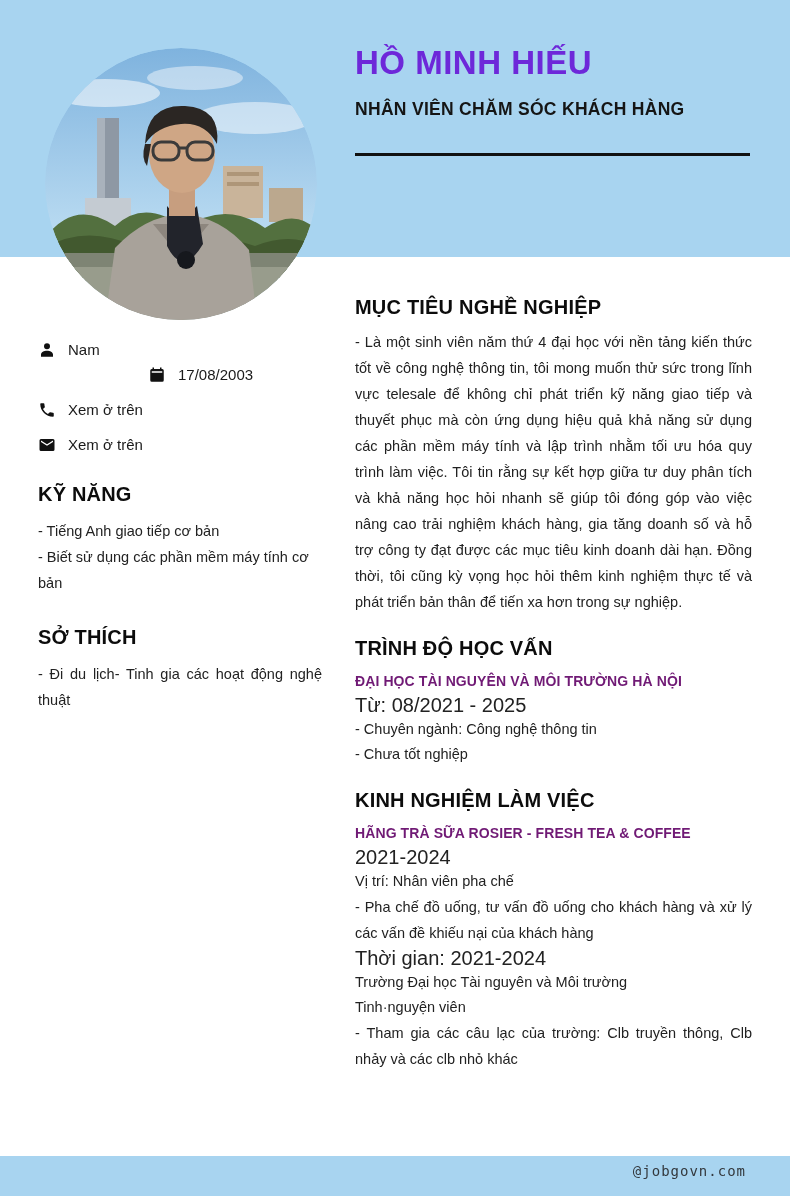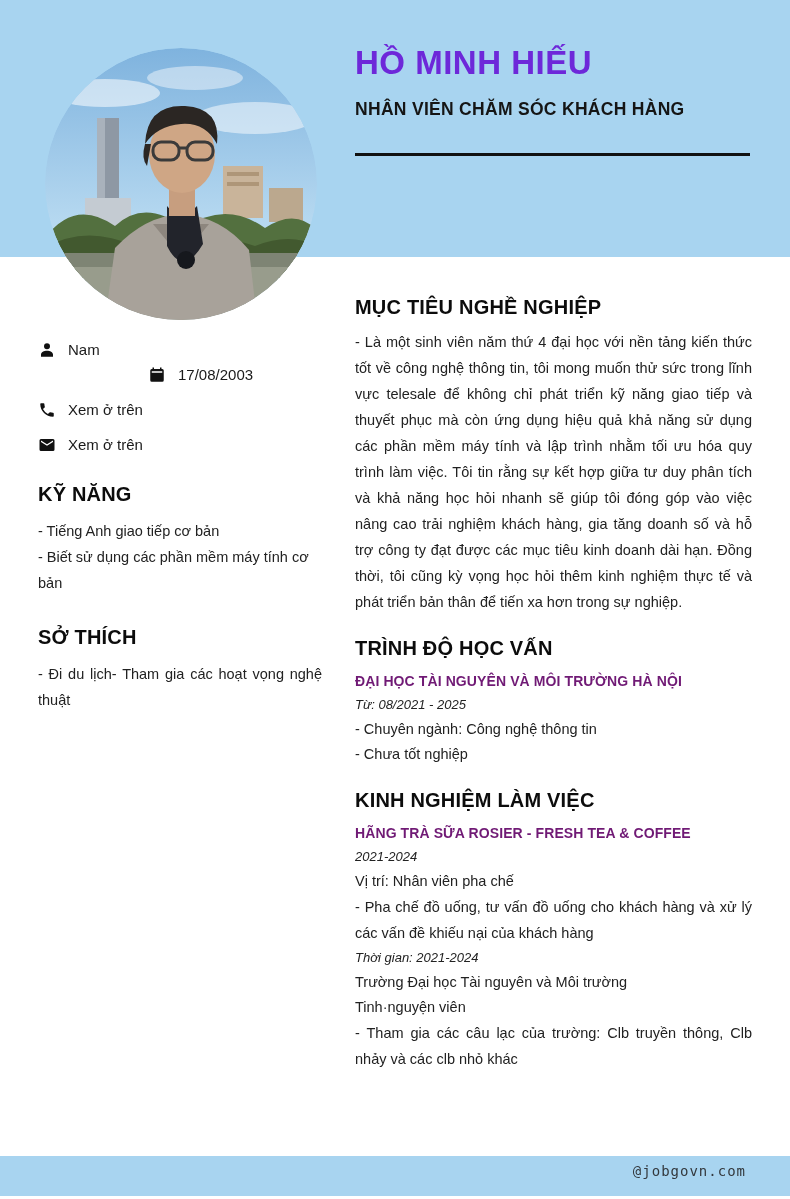--- a/index.html
+++ b/index.html
@@ -29,21 +29,21 @@
   .left-item{font-size:14.5px;line-height:26px;color:#222;}
   .left-item.justify{text-align:justify;}
 
   
   .right-col{position:absolute;left:355px;top:296px;width:397px;}
   .sec-h{font-size:20px;font-weight:700;color:#0c0c0c;margin:0 0 10px 0;letter-spacing:.2px;}
   .sec-gap{margin-top:22px;}
   .body-text{font-size:14.5px;line-height:26px;color:#222;}
   .justify{text-align:justify;}
   .sub-bold{font-size:14px;font-weight:700;color:#701a75;line-height:23px;letter-spacing:.1px;}
-  .italic{font-style:italic;font-size:13px;line-height:24px;color:#222;}
+  .italic{font-size:20px;line-height:24px;color:#222;}
   .plain{font-size:14.5px;line-height:25px;color:#222;}
 
   .watermark{position:absolute;right:44px;top:1163px;font-family:"DejaVu Sans Mono","Liberation Mono",monospace;font-size:14px;color:#33383d;letter-spacing:1px;}
 </style>
 </head>
 <body>
 
 <div class="page">
 
   <div class="band-top"></div>
@@ -139,21 +139,21 @@
       </span>
       <span>Xem ở trên</span>
     </div>
 
 
     <div class="sec-h-left">KỸ NĂNG</div>
     <div class="left-item">- Tiếng Anh giao tiếp cơ bản</div>
     <div class="left-item">- Biết sử dụng các phần mềm máy tính cơ bản</div>
 
     <div class="sec-h-left" style="margin-top:30px;">SỞ THÍCH</div>
-    <div class="left-item justify">- Đi du lịch- Tham gia các hoạt vọng nghệ thuật</div>
+    <div class="left-item justify">- Đi du lịch- Tinh gia các hoạt động nghệ thuật</div>
 
   </div>
 
   <div class="right-col">
 
     <div class="sec-h">MỤC TIÊU NGHỀ NGHIỆP</div>
     <div class="body-text justify">- Là một sinh viên năm thứ 4 đại học với nền tảng kiến thức tốt về công nghệ thông tin, tôi mong muốn thử sức trong lĩnh vực telesale để không chỉ phát triển kỹ năng giao tiếp và thuyết phục mà còn ứng dụng hiệu quả khả năng sử dụng các phần mềm máy tính và lập trình nhằm tối ưu hóa quy trình làm việc. Tôi tin rằng sự kết hợp giữa tư duy phân tích và khả năng học hỏi nhanh sẽ giúp tôi đóng góp vào việc nâng cao trải nghiệm khách hàng, gia tăng doanh số và hỗ trợ công ty đạt được các mục tiêu kinh doanh dài hạn. Đồng thời, tôi cũng kỳ vọng học hỏi thêm kinh nghiệm thực tế và phát triển bản thân để tiến xa hơn trong sự nghiệp.</div>
 
     <div class="sec-h sec-gap">TRÌNH ĐỘ HỌC VẤN</div>
     <div class="sub-bold">ĐẠI HỌC TÀI NGUYÊN VÀ MÔI TRƯỜNG HÀ NỘI</div>

